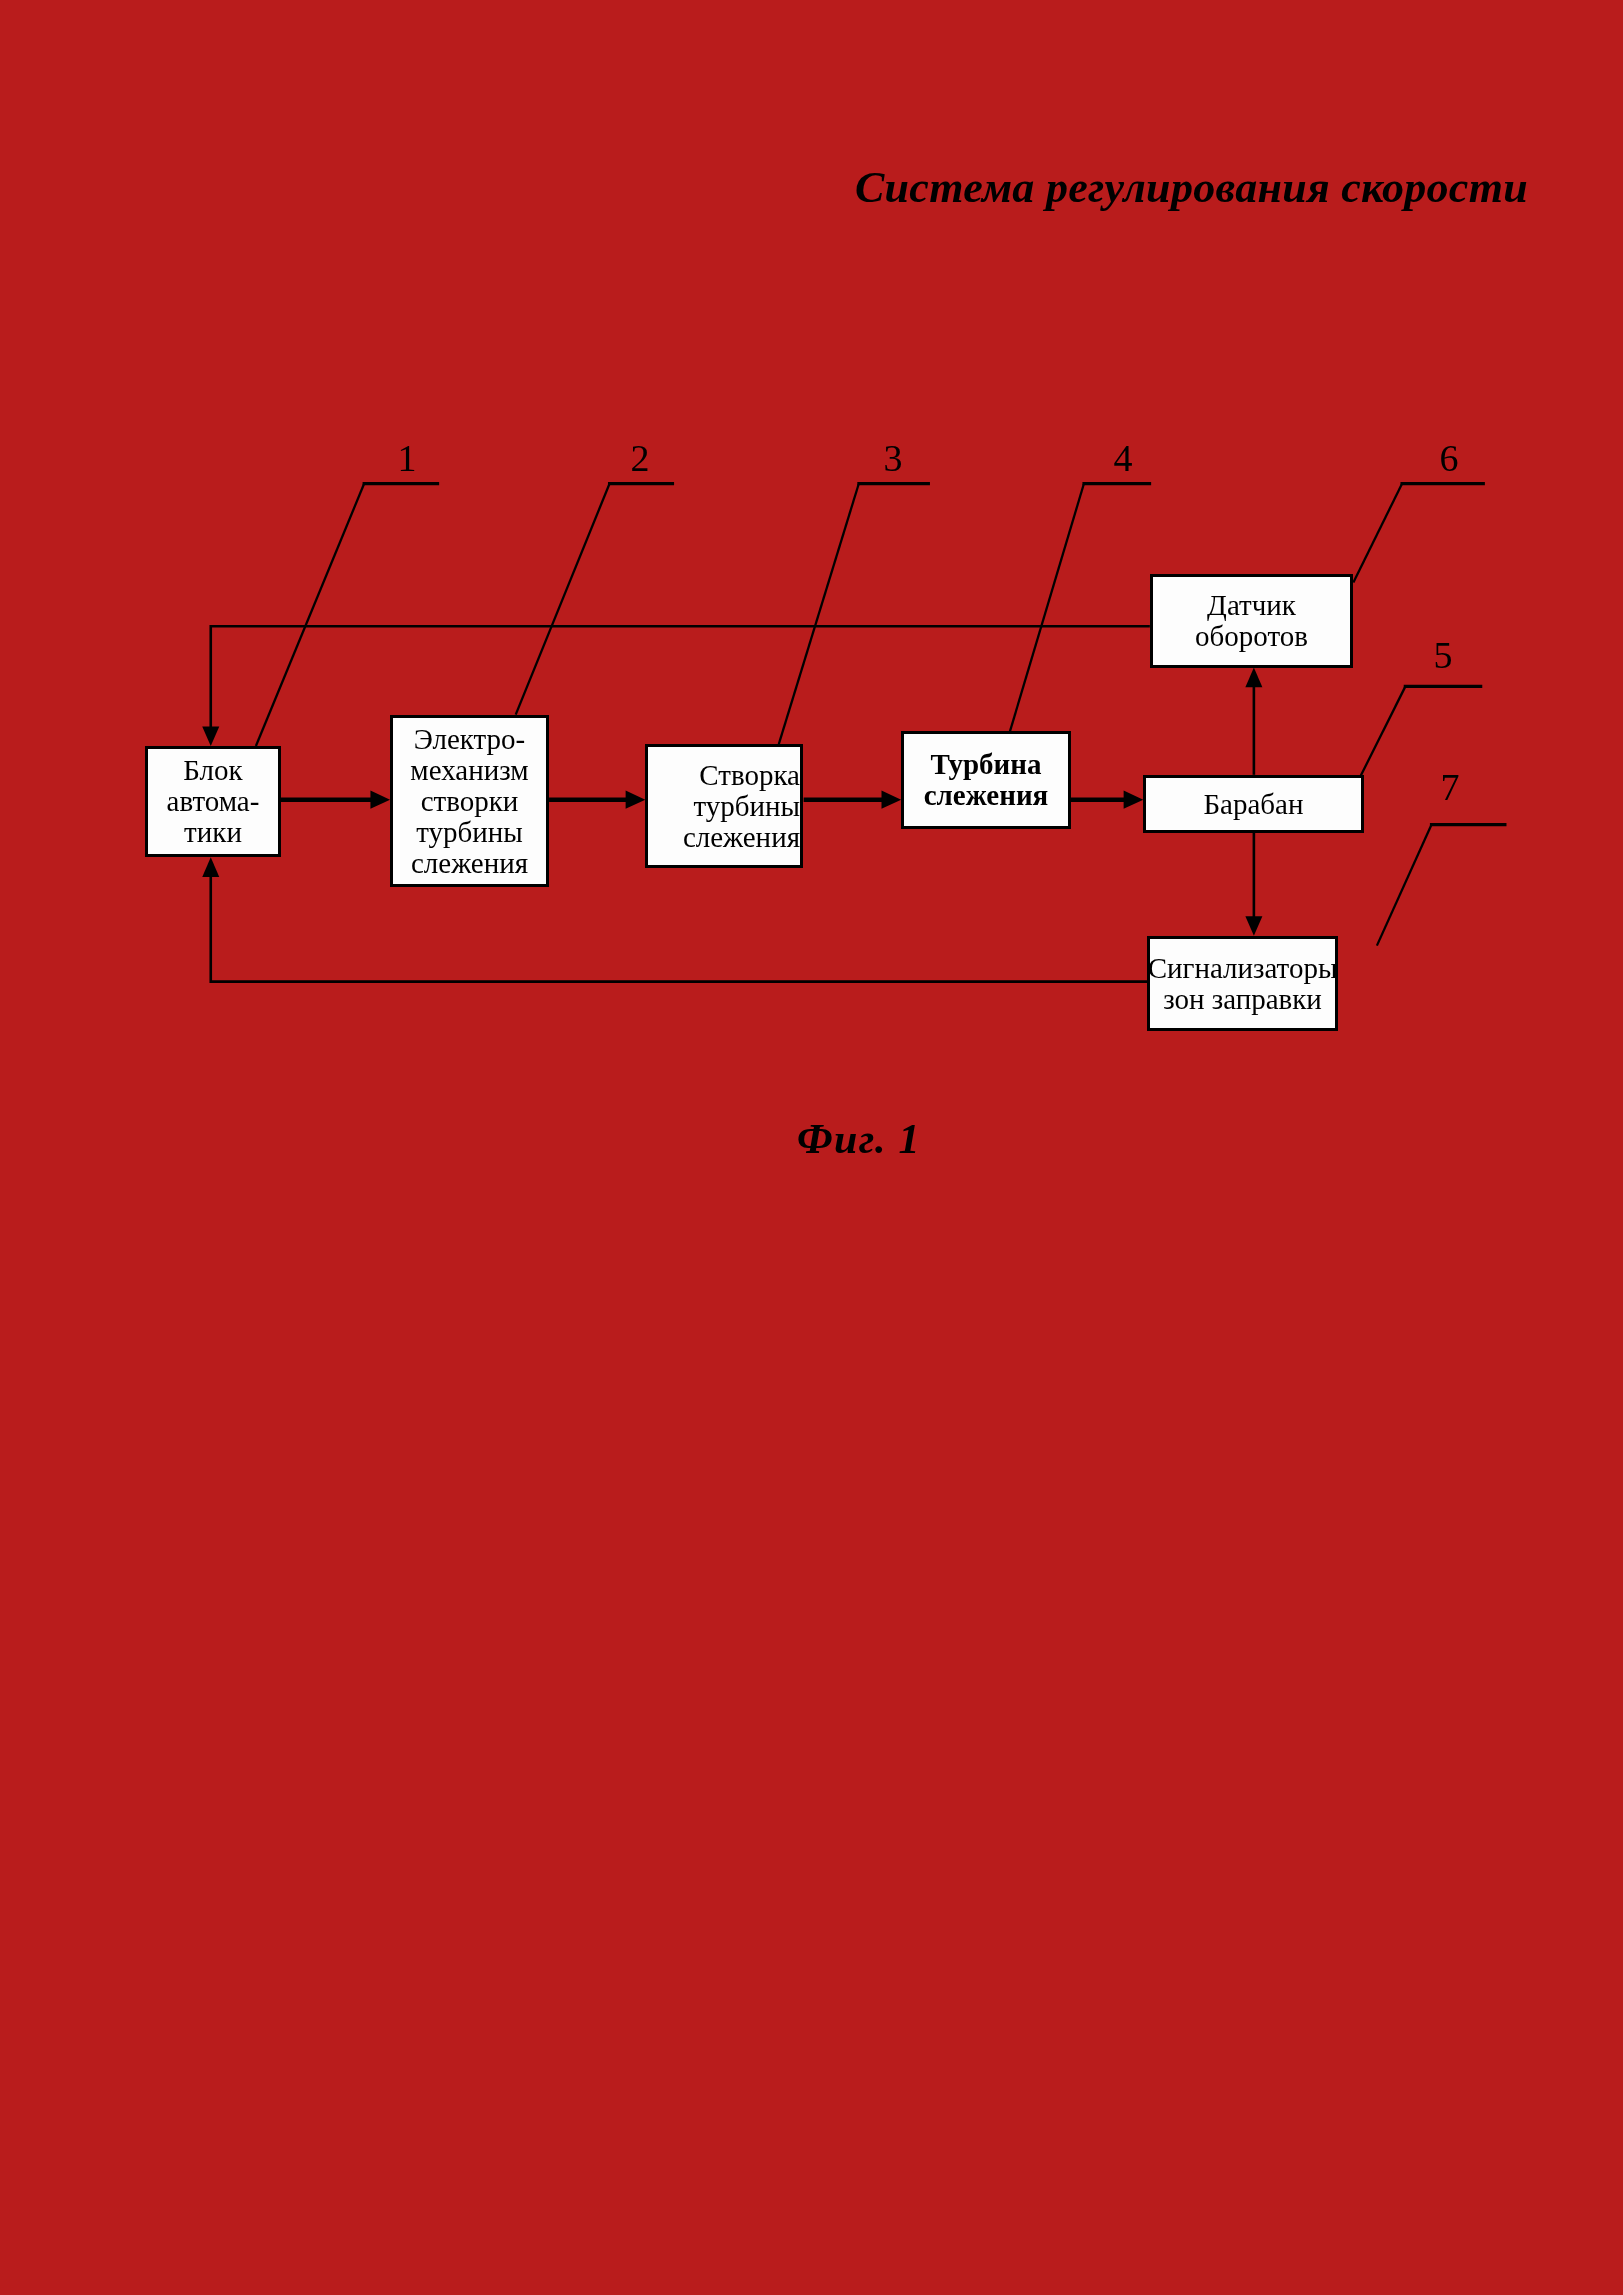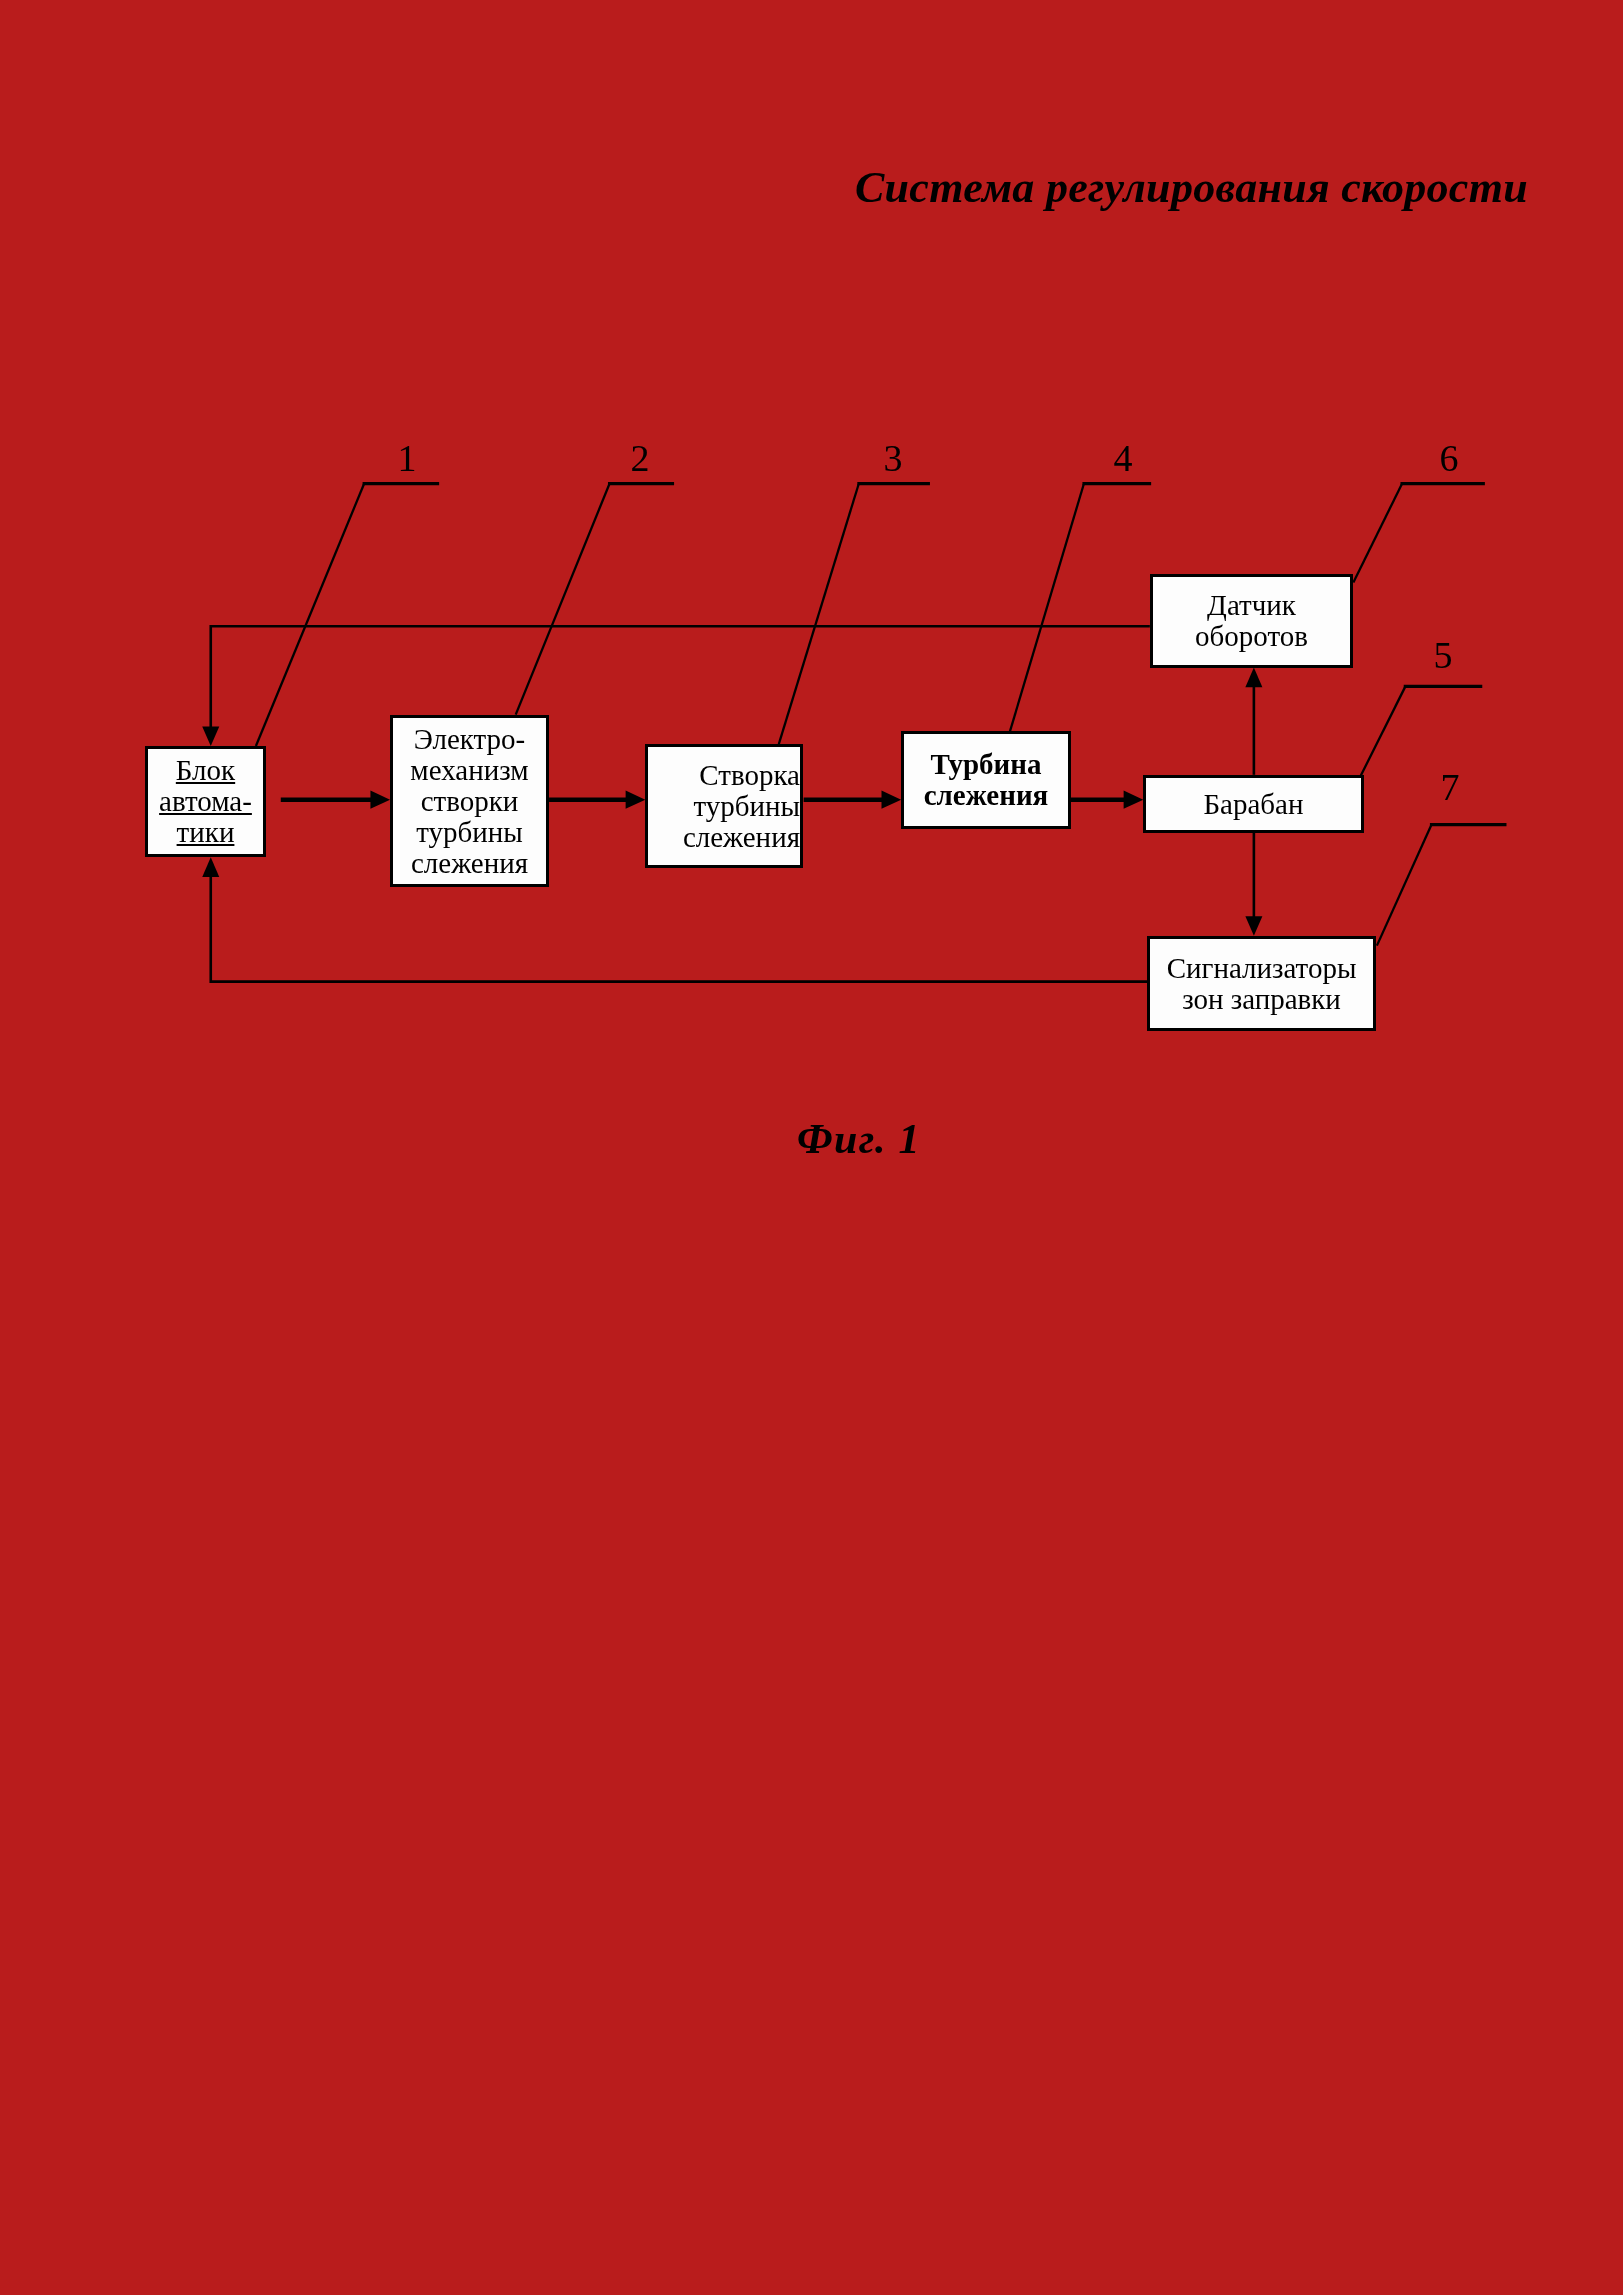--- a/index.html
+++ b/index.html
@@ -46,27 +46,27 @@
     display: flex;
     flex-direction: column;
     align-items: center;
     justify-content: center;
     text-align: center;
     font-size: 29px;
     line-height: 31px;
     z-index: 2;
     white-space: nowrap;
   }
-  .box-blok     { left: 145px;  top: 746px; width: 121px; height: 111px; text-decoration: underline; }
+  .box-blok     { left: 145px;  top: 746px; width: 136px; height: 111px; }
   .box-elektro  { left: 390px;  top: 715px; width: 159px; height: 172px; }
   .box-stvorka  { left: 645px;  top: 744px; width: 158px; height: 124px; align-items: flex-end; }
   .box-turbina  { left: 901px; top: 731px; width: 170px; height: 98px; font-weight: bold; }
   .box-datchik  { left: 1150px; top: 574px;  width: 203px; height: 94px; }
   .box-baraban  { left: 1143px; top: 775px; width: 221px; height: 58px;  }
-  .box-signal   { left: 1147px; top: 936px; width: 229px; height: 95px; }
+  .box-signal   { left: 1147px; top: 936px; width: 191px; height: 95px; }
   
   .callout-num {
     position: absolute;
     transform: translate(-50%, -50%);
     font-size: 38px;
     line-height: 38px;
     z-index: 2;
   }
   .num-1 { left: 407px;  top: 458px;  }
   .num-2 { left: 640px;  top: 458px;  }

